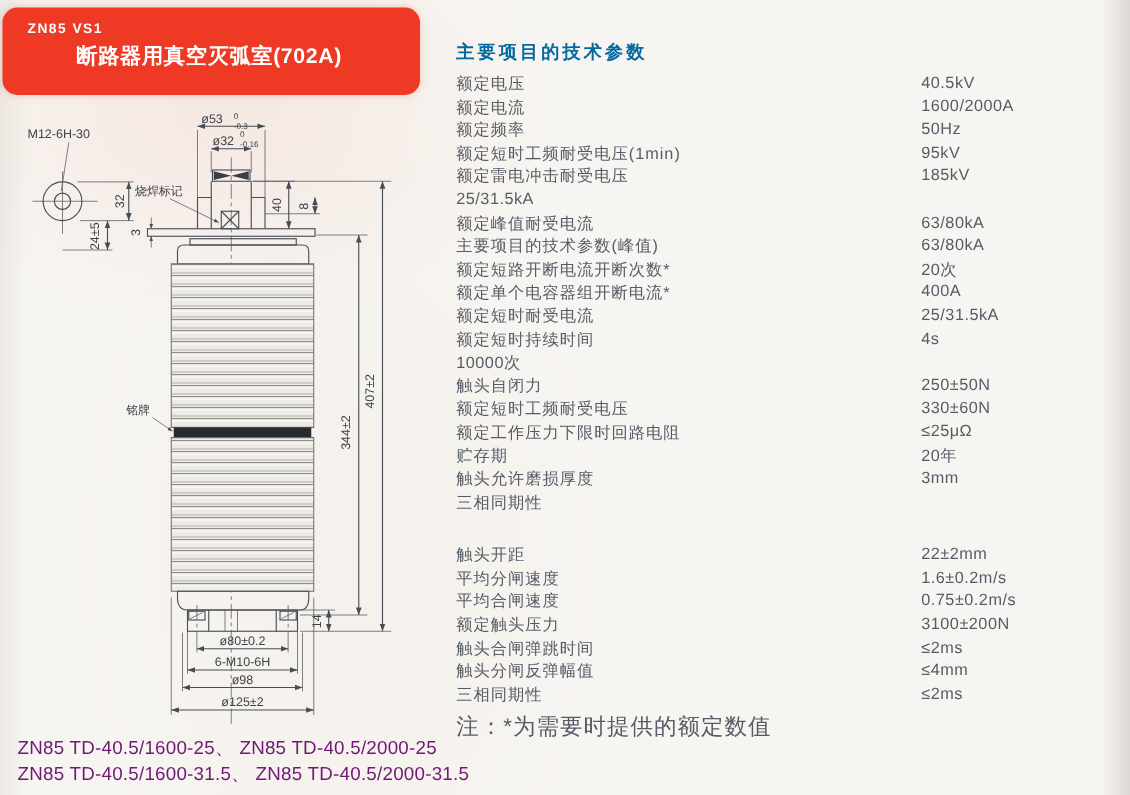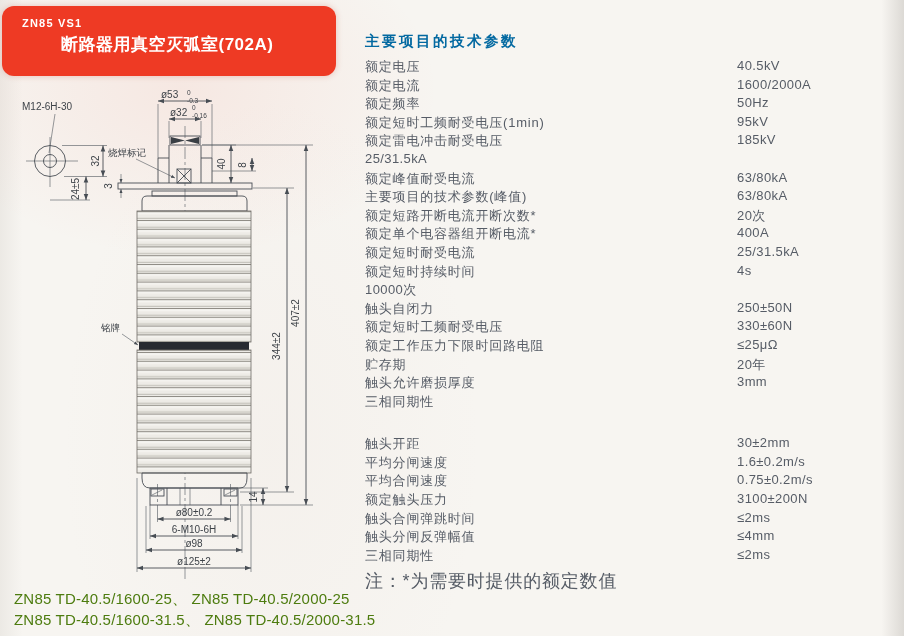--- a/index.html
+++ b/index.html
@@ -29,21 +29,21 @@
   .section-title{
     color:#0369a1; font-size:14.5px; font-weight:bold;
     letter-spacing:2.5px; margin:0 0 7px 0;
   }
   .row{display:flex; height:18.6px; align-items:flex-start; font-size:13px; color:#565c66;}
   .row .lbl{width:372px; letter-spacing:0.8px; white-space:nowrap;}
   .row .val{flex:1; letter-spacing:0.4px; white-space:nowrap;}
   .section2{margin-top:24px;}
   .note{font-size:18px; color:#565c66; margin-top:4px; letter-spacing:0.8px;}
   
-  .footer{position:absolute; left:14px; top:588px; color:#4d7c0f; font-size:15px; line-height:21px; letter-spacing:0.2px;}
+  .footer{position:absolute; left:14px; top:588px; color:#701a75; font-size:15px; line-height:21px; letter-spacing:0.2px;}
   
   .drawing{position:absolute; left:0; top:88px;}
   .dl{stroke:#474d54; stroke-width:0.9; fill:none;}
   .thin{stroke:#51575e; stroke-width:0.6; fill:none;}
   .cl{stroke:#51575e; stroke-width:0.6; fill:none; stroke-dasharray:12 3 3 3;}
   text.dim{fill:#3e4349; font-size:10px; font-family:"Liberation Sans","DejaVu Sans",sans-serif;}
   text.tol{fill:#3e4349; font-size:6.5px;}
   text.cjk{fill:#3e4349; font-size:9.5px;}
 </style>
 </head>
@@ -275,21 +275,21 @@
           <div class="row">
           <span class="lbl">三相同期性</span>
         </div>
         </div>
     </div>
 
     <div class="section2">
       <div>
           <div class="row">
           <span class="lbl">触头开距</span>
-          <span class="val">30±2mm</span>
+          <span class="val">22±2mm</span>
         </div>
           <div class="row">
           <span class="lbl">平均分闸速度</span>
           <span class="val">1.6±0.2m/s</span>
         </div>
           <div class="row">
           <span class="lbl">平均合闸速度</span>
           <span class="val">0.75±0.2m/s</span>
         </div>
           <div class="row">

